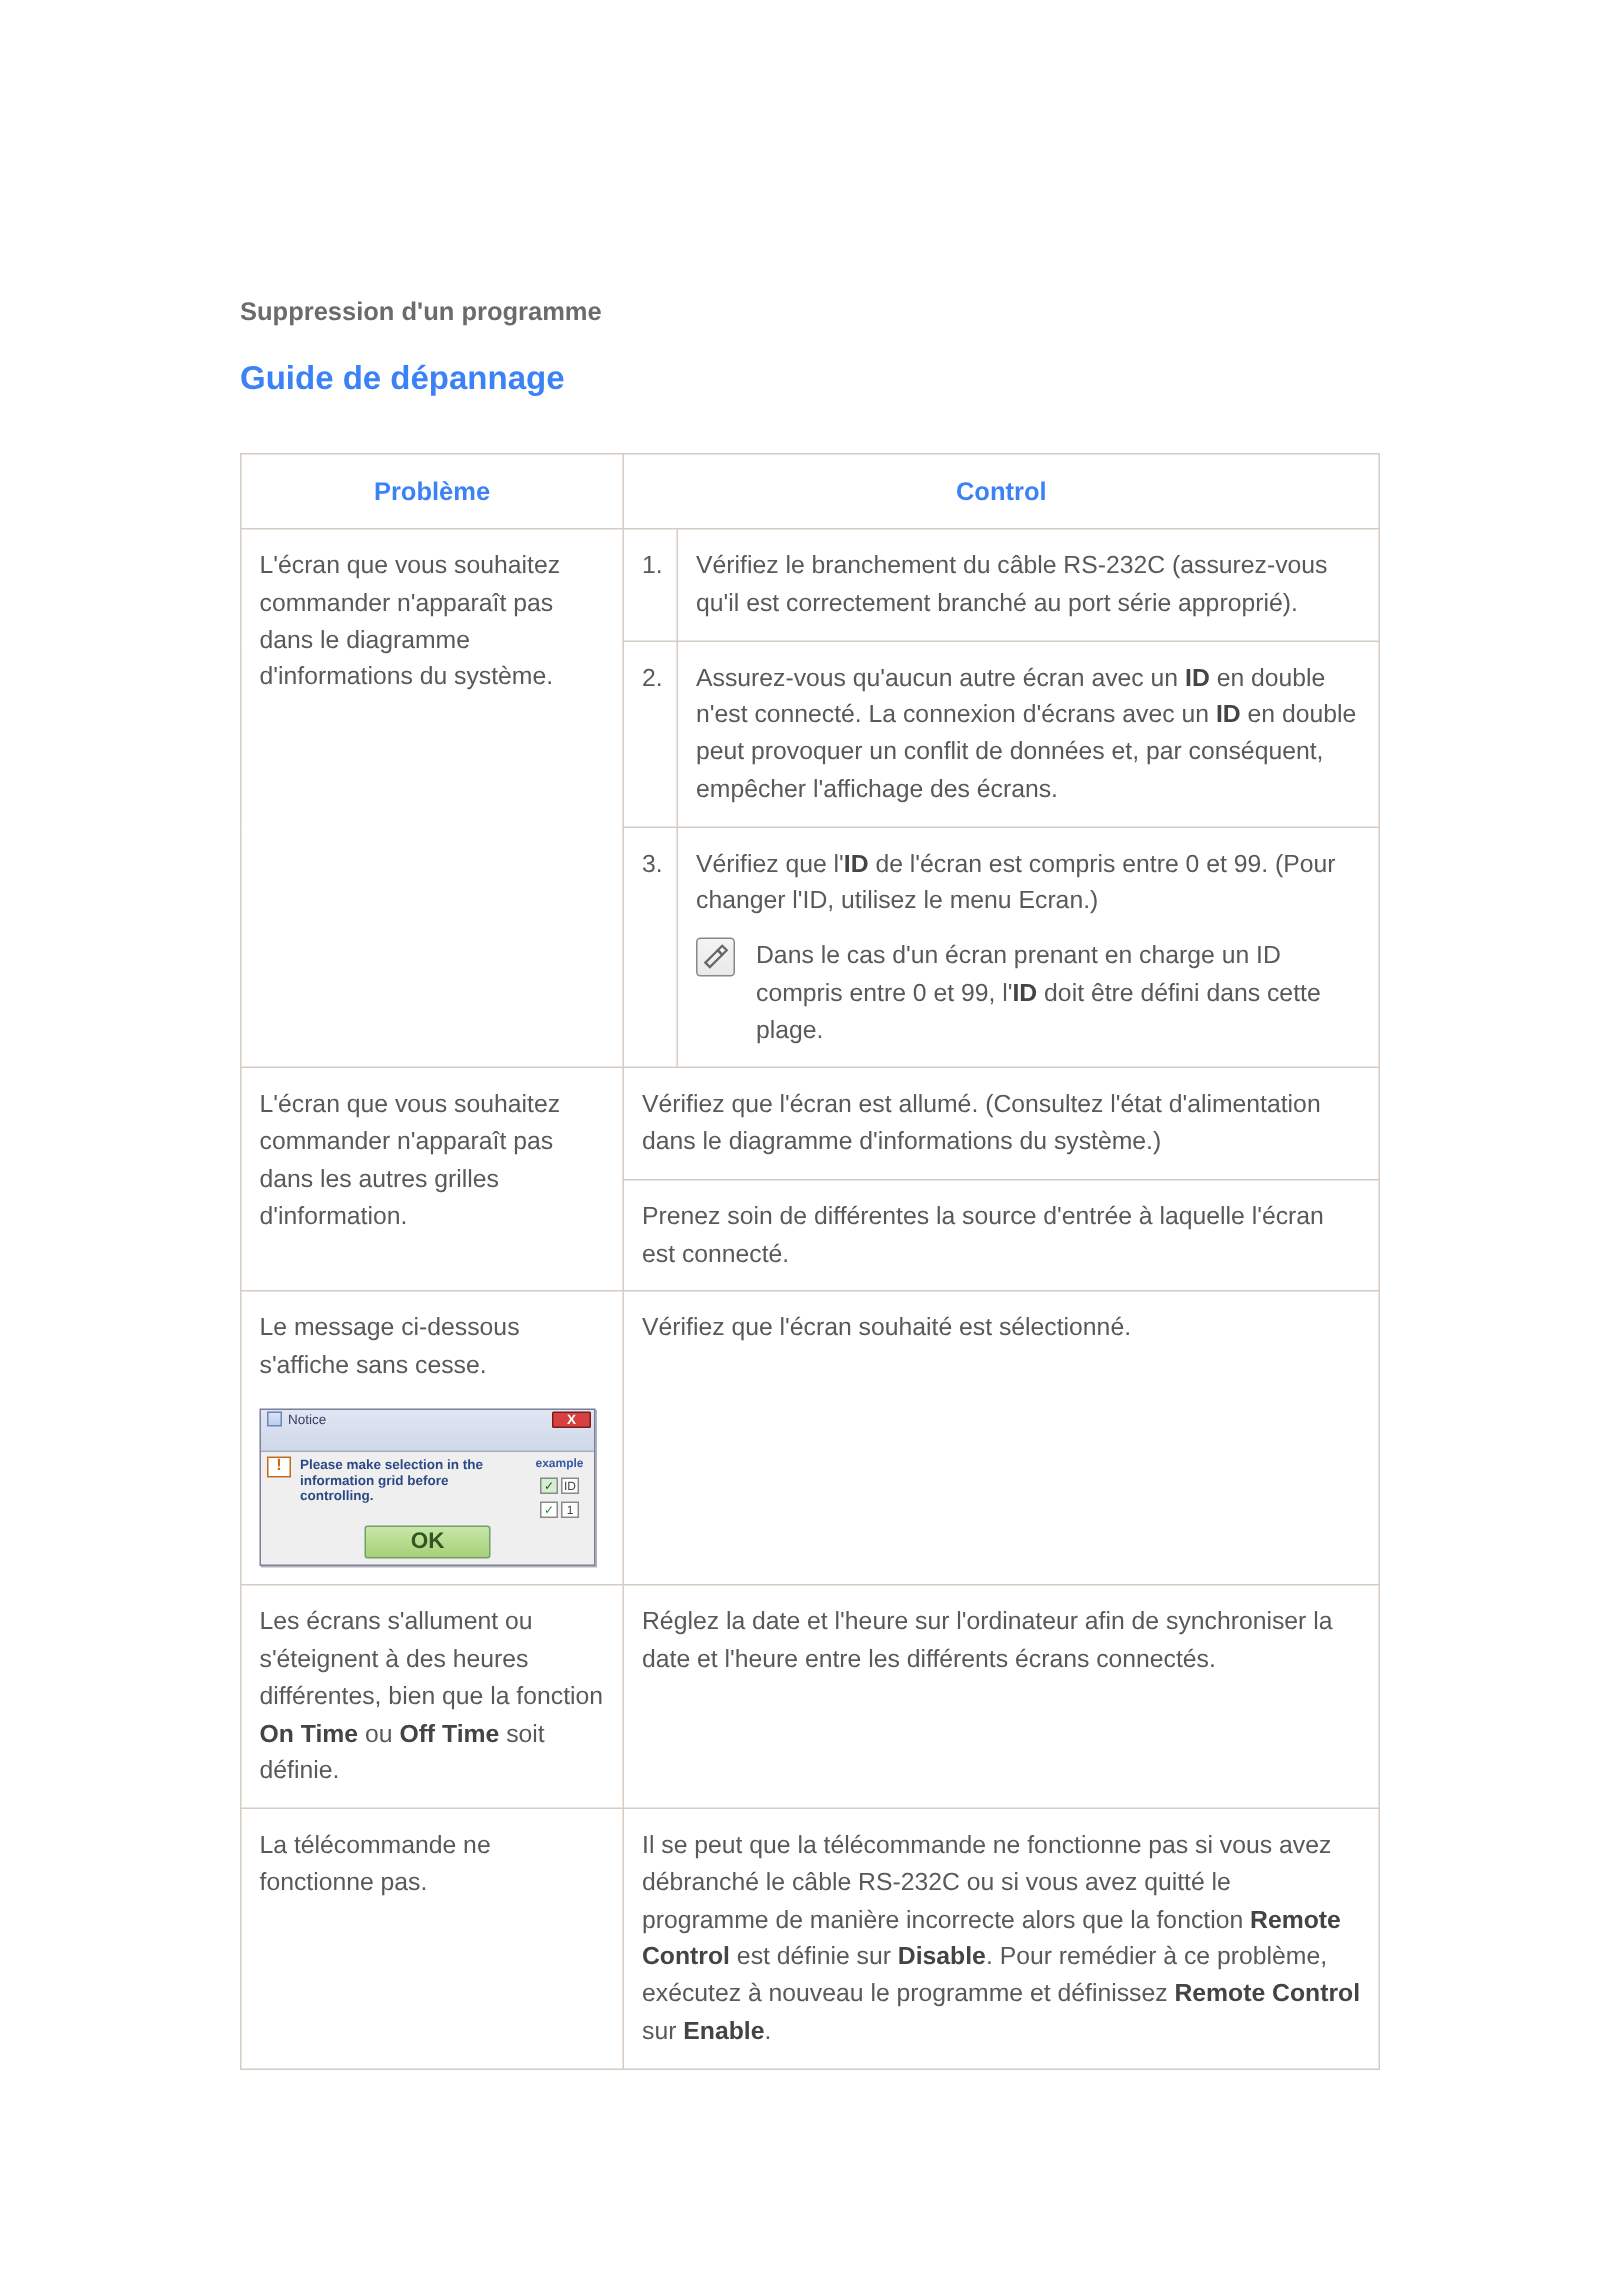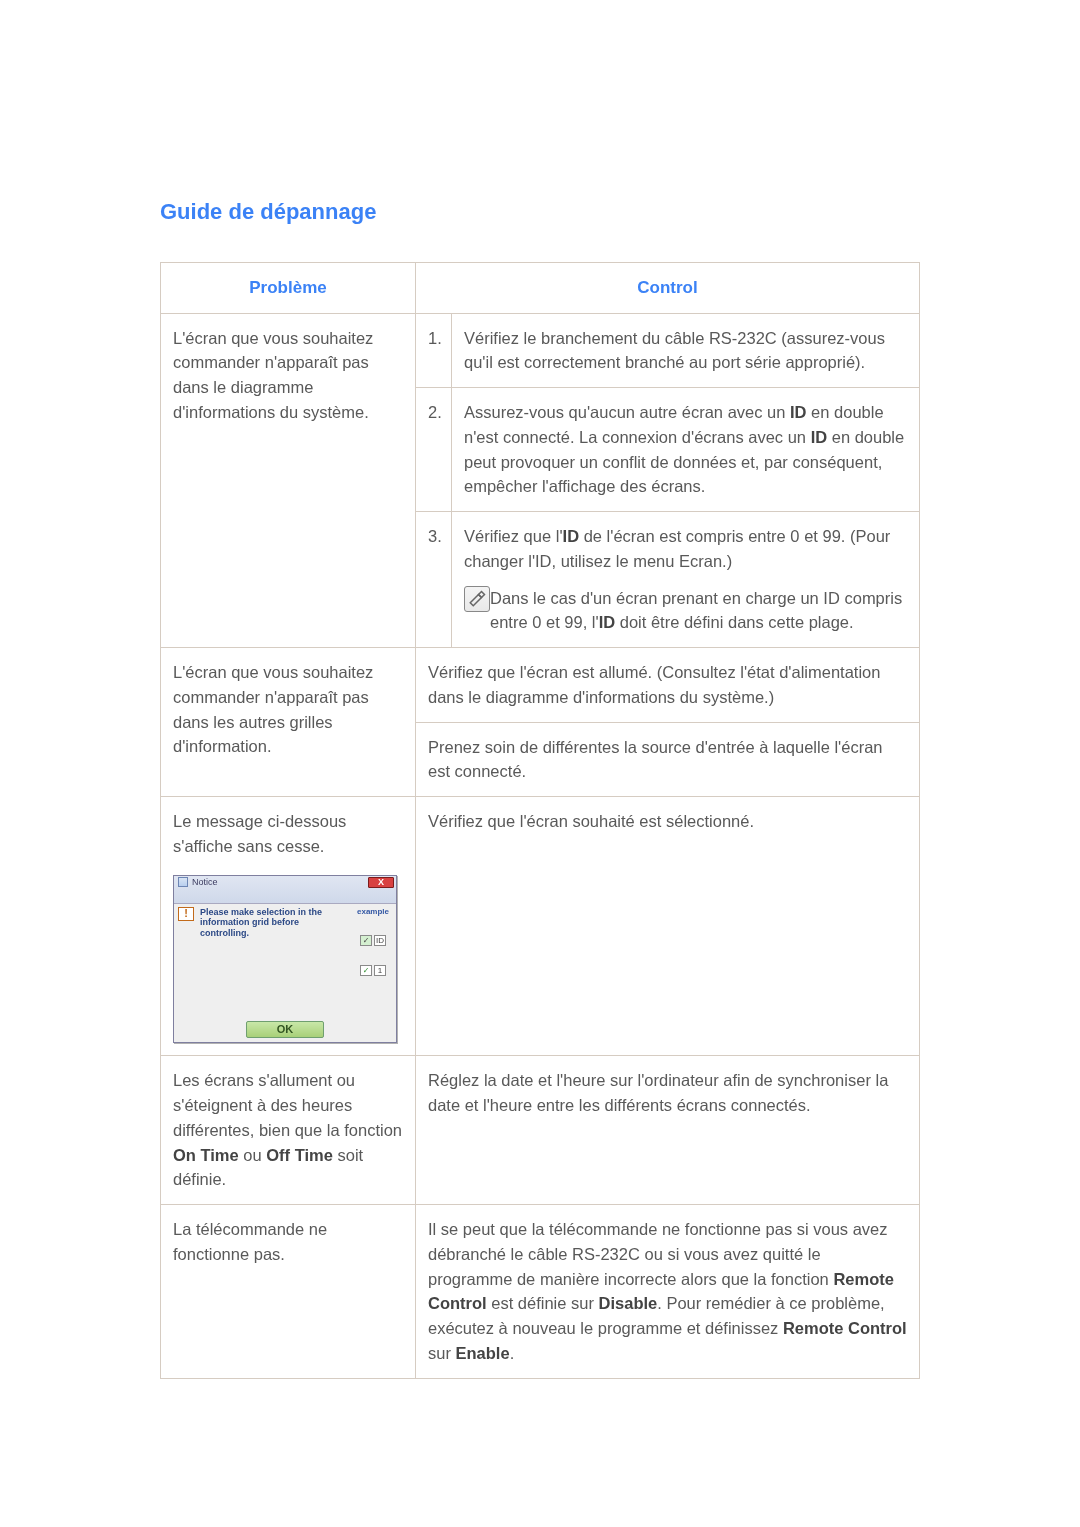--- a/index.html
+++ b/index.html
@@ -55,21 +55,21 @@
     vertical-align: top;
     font-size: 16.5px;
     color: #595959;
   }
   table.trouble td.num {
     text-align: center;
     white-space: nowrap;
   }
   .notebox {
     display: flex;
-    gap: 0;
+    gap: 14px;
     margin-top: 12px;
     align-items: flex-start;
   }
   .noteicon {
     width: 26px;
     height: 26px;
     border: 1px solid #888;
     border-radius: 3px;
     background: linear-gradient(#f4f4f4,#e9e9e9);
     display: flex;
@@ -116,21 +116,21 @@
   .dlg-body {
     display: flex;
     padding: 3px 4px;
     gap: 6px;
   }
   .dlg-ex {
     flex: 0 0 38px;
     display: flex;
     flex-direction: column;
     align-items: center;
-    gap: 19px;
+    gap: 5px;
   }
   .dlg-ex .lab {
     color: #3559a5;
     font-weight: bold;
     font-size: 8px;
   }
   .ex-row {
     display: flex; gap: 2px;
   }
   .ex-row .cell {
@@ -160,33 +160,33 @@
     text-align: center;
     padding: 2px 0 4px 0;
   }
   .dlg-ok {
     display: inline-block;
     border: 1px solid #6f9f6f;
     background: linear-gradient(#c8e7a8,#a8d078);
     color: #335522;
     font-weight: bold;
     padding: 1px 30px;
-    font-size: 11px;
+    font-size: 15px;
     border-radius: 2px;
-    margin-top: 40px;
   }
   .dlg-icon {
     width:10px;height:10px;border:1px solid #6d86b4;background:linear-gradient(#d8e4f4,#b9cfef);
   }
 </style>
 </head>
 <body>
 
 <div class="page">
 
+  <div class="subheading">Suppression d'un programme</div>
 
   <div class="h2">Guide de dépannage</div>
 
   <table class="trouble">
     <colgroup>
         <col class="c1">
         <col class="c2">
         <col class="c3">
       </colgroup>
     <thead>

